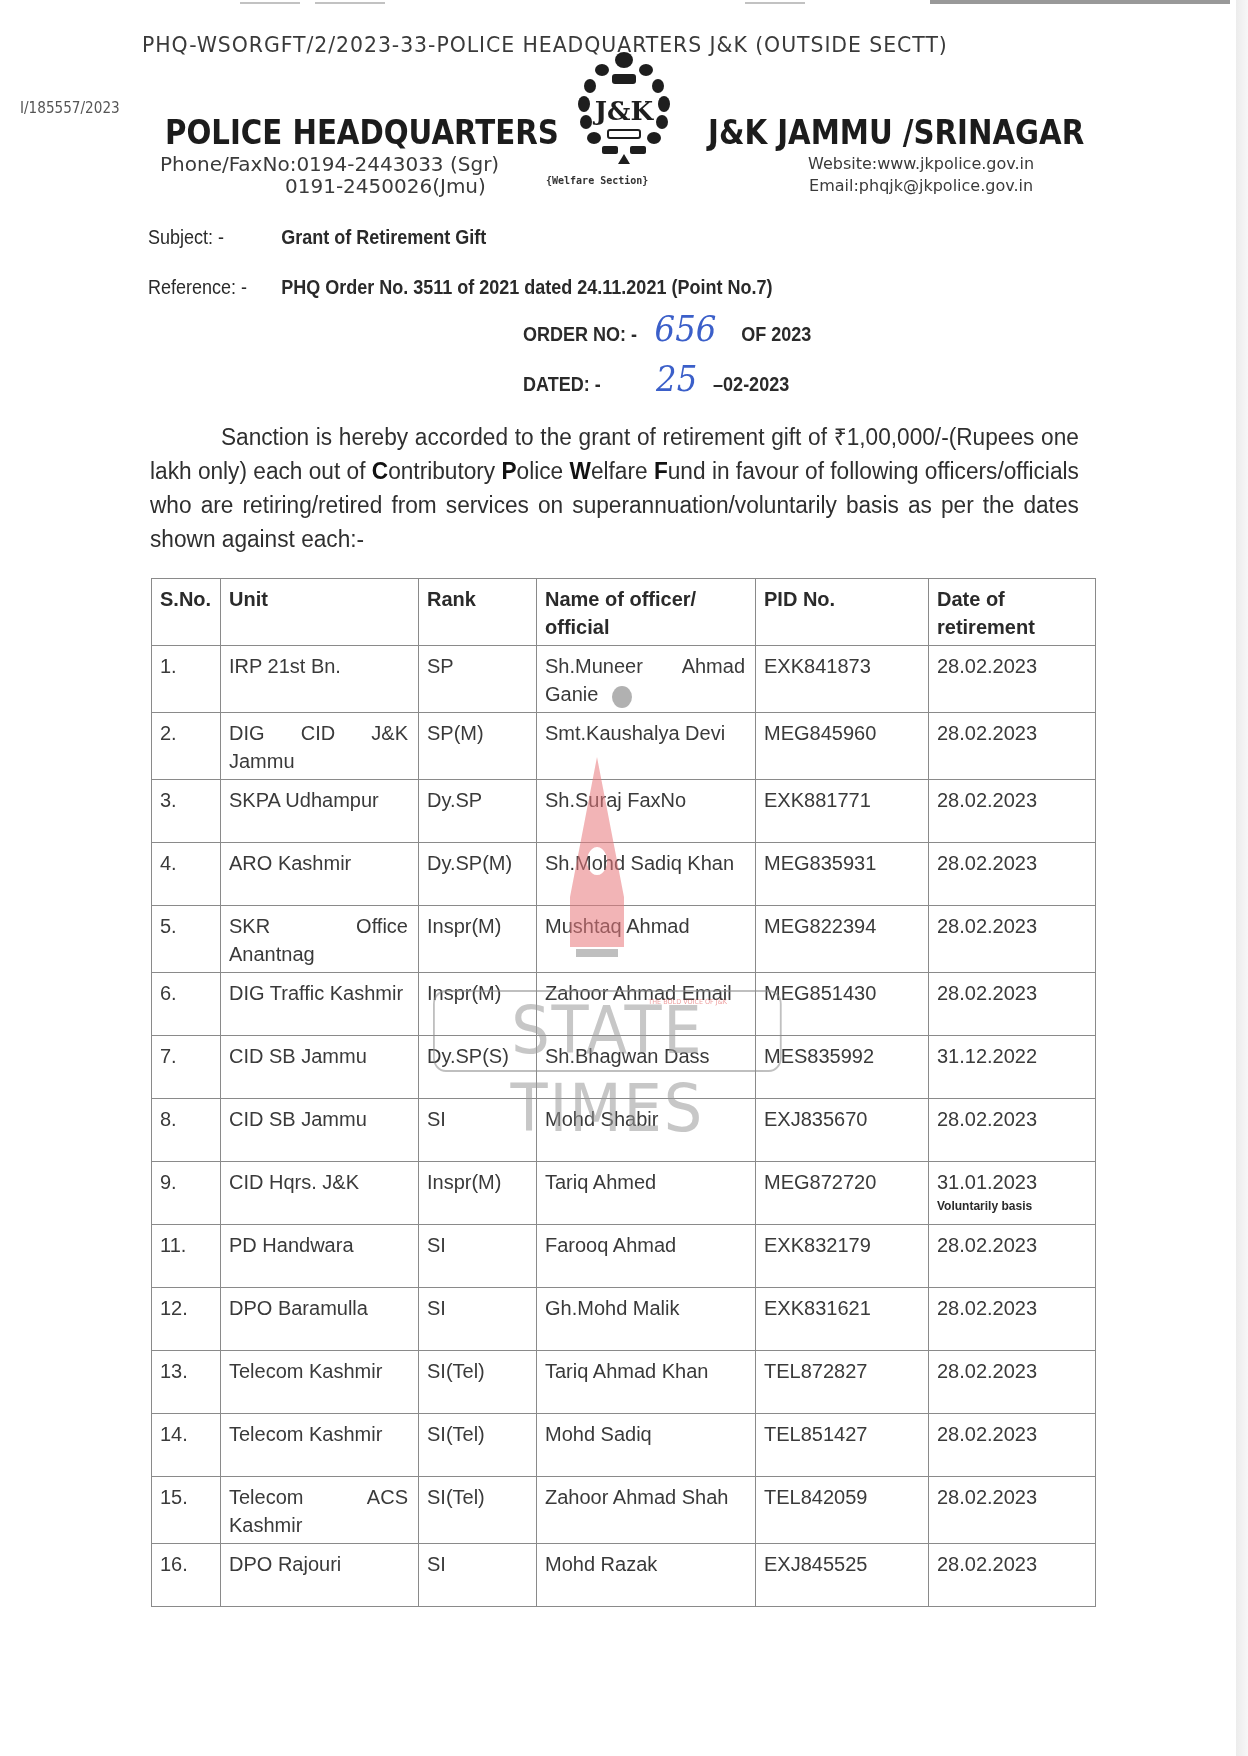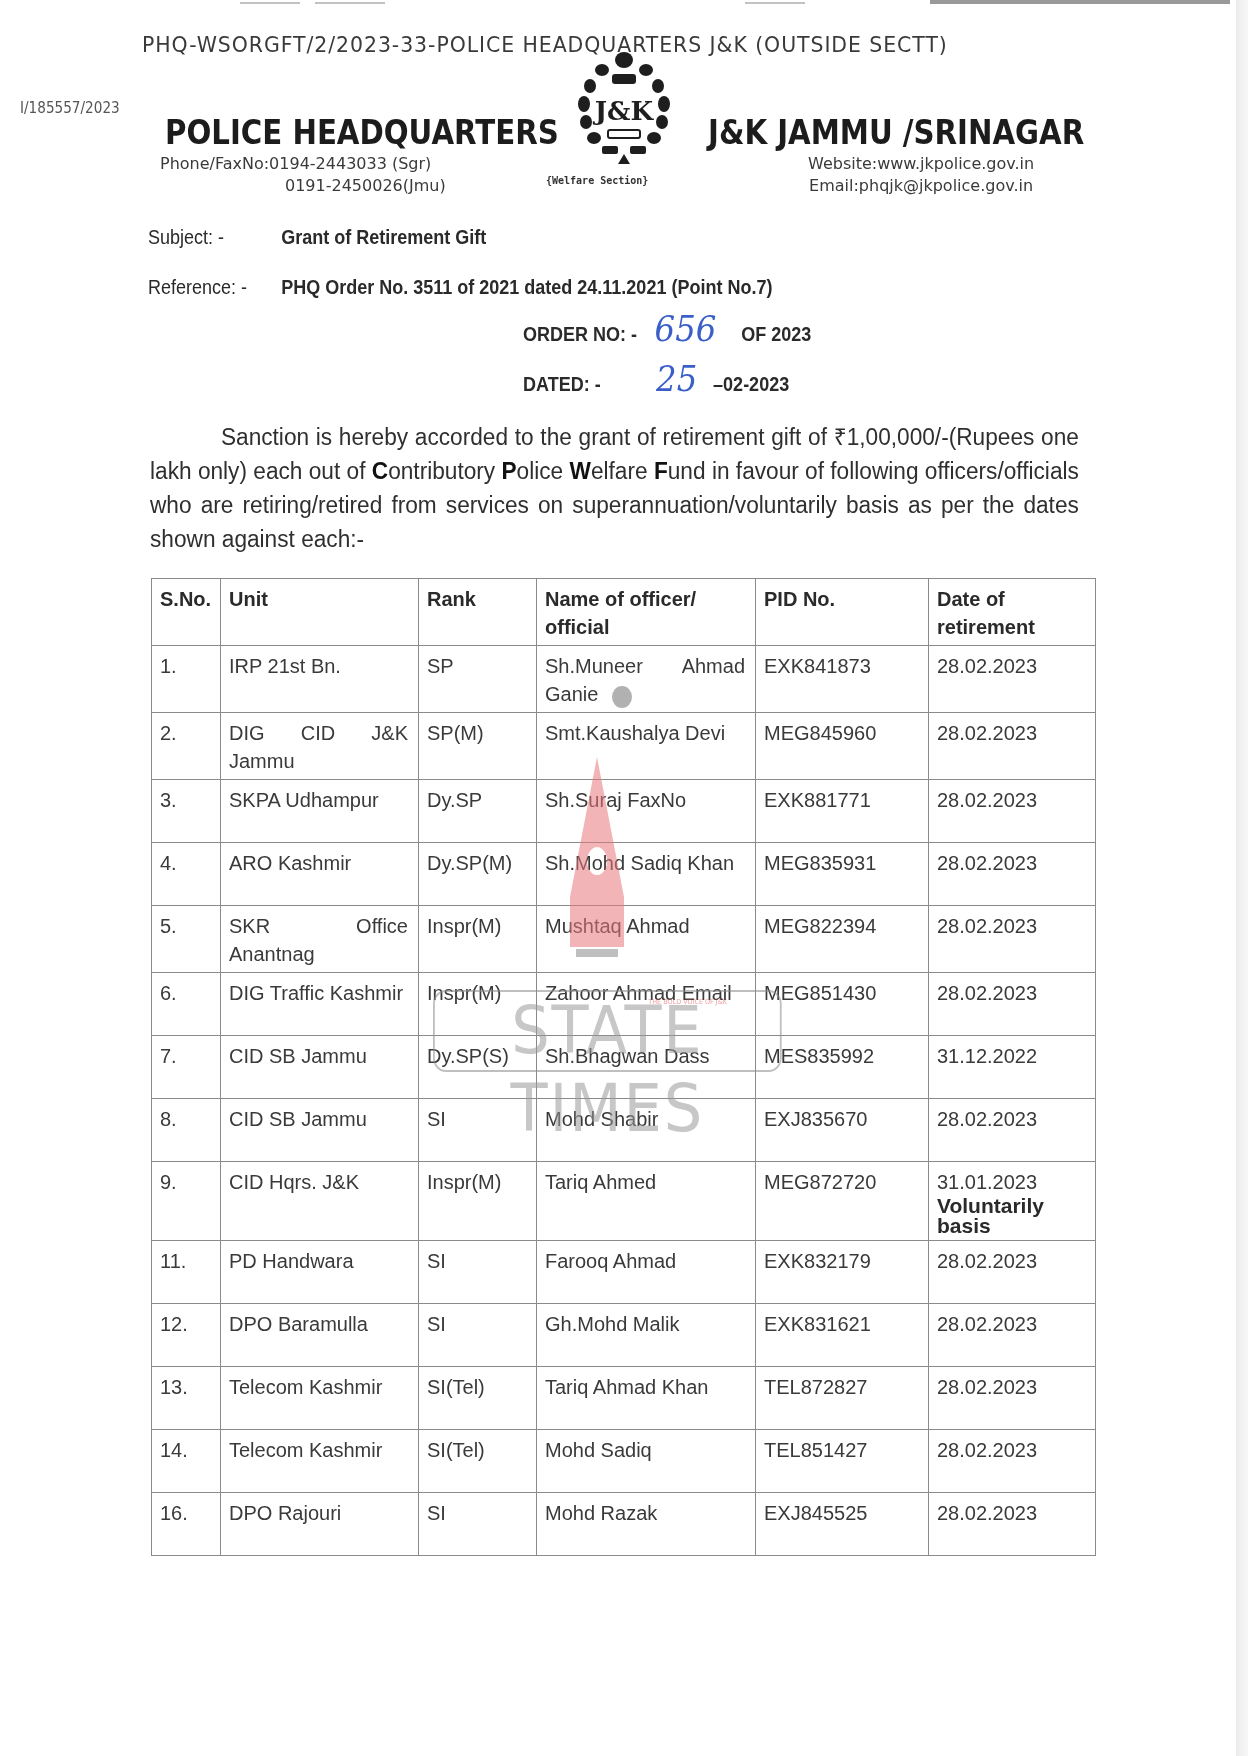--- a/index.html
+++ b/index.html
@@ -26,21 +26,21 @@
   .hdr-left {
     position:absolute; left:165px; top:112px;
     font-family:"DejaVu Sans", sans-serif; font-weight:bold; font-size:34px; color:#1c1c1c;
     transform:scaleX(0.86); transform-origin:left; white-space:nowrap;
   }
   .hdr-right {
     position:absolute; left:708px; top:112px;
     font-family:"DejaVu Sans", sans-serif; font-weight:bold; font-size:34px; color:#1c1c1c;
     transform:scaleX(0.86); transform-origin:left; white-space:nowrap;
   }
-  .contact-left { position:absolute; left:160px; top:153px; font-family:"DejaVu Sans", sans-serif; font-size:16px; color:#3a3a3a; line-height:22px; }
+  .contact-left { position:absolute; left:160px; top:153px; font-family:"DejaVu Sans", sans-serif; font-size:20px; color:#3a3a3a; line-height:22px; }
   .contact-left .l2 { padding-left:125px; }
   .contact-right { position:absolute; left:808px; top:153px; font-family:"DejaVu Sans", sans-serif; font-size:16px; color:#3a3a3a; line-height:22px;text-align:center; }
   .section-label { position:absolute; left:546px; top:175px; font-family:"DejaVu Sans Mono", monospace; font-weight:bold; font-size:10px; color:#333; }
   .emblem { position:absolute; left:572px; top:50px; width:104px; height:118px; }
 
   .meta-row { position:absolute; left:148px; font-size:20px; color:#2a2a2a; transform:scaleX(0.9); transform-origin:left; white-space:nowrap; }
   .meta-row .lbl { display:inline-block; width:148px; }
   .meta-row .val { font-weight:bold; }
 
   .order-line { position:absolute; font-size:20px; font-weight:bold; color:#2a2a2a; transform:scaleX(0.9); transform-origin:left; white-space:nowrap; }
@@ -59,21 +59,21 @@
     border-collapse:collapse; table-layout:fixed;
     font-size:20px; color:#3a3a3a;padding-left:37px;
   }
   table.roster th, table.roster td {
     border:1.5px solid #8a8a8a; vertical-align:top; text-align:left;
     padding:6px 10px 4px 8px; line-height:28px;
   }
   table.roster th { font-weight:bold; color:#2a2a2a; height:54px; }
   table.roster td { height:52px; }
   table.roster td.justify { text-align:justify; text-align-last:left; }
-  .note { display:block; font-size:21px; font-weight:bold; line-height:20px; color:#2a2a2a; }
+  .note { display:block; font-size:12px; font-weight:bold; line-height:20px; color:#2a2a2a; }
   .cell-wrap { display:block; }
 
   .watermark {
     position:absolute; left:433px; top:990px; width:375px; height:78px;
     border:2px solid #8c8c8c; border-radius:14px;
     color:#9a9a9a; font-family:"DejaVu Sans", sans-serif; font-size:66px; line-height:78px;
     letter-spacing:2px; text-align:center; opacity:.55; pointer-events:none;
     transform:scaleX(0.92); transform-origin:left;
   }
   .watermark .tagline { position:absolute; left:232px; top:6px; font-size:7px; line-height:8px; color:#e05050; letter-spacing:0; }
@@ -425,20 +425,40 @@
         </td>
         <td>
           <span class="cell-wrap">TEL851427</span>
         </td>
         <td>
           <span class="cell-wrap">28.02.2023</span>
         </td>
       </tr>
       <tr>
         <td>
+          <span class="cell-wrap">15.</span>
+        </td>
+        <td class="justify">
+          <span class="cell-wrap">Telecom ACS Kashmir</span>
+        </td>
+        <td>
+          <span class="cell-wrap">SI(Tel)</span>
+        </td>
+        <td>
+          <span class="cell-wrap">Zahoor Ahmad Shah</span>
+        </td>
+        <td>
+          <span class="cell-wrap">TEL842059</span>
+        </td>
+        <td>
+          <span class="cell-wrap">28.02.2023</span>
+        </td>
+      </tr>
+      <tr>
+        <td>
           <span class="cell-wrap">16.</span>
         </td>
         <td>
           <span class="cell-wrap">DPO Rajouri</span>
         </td>
         <td>
           <span class="cell-wrap">SI</span>
         </td>
         <td>
           <span class="cell-wrap">Mohd Razak</span>

